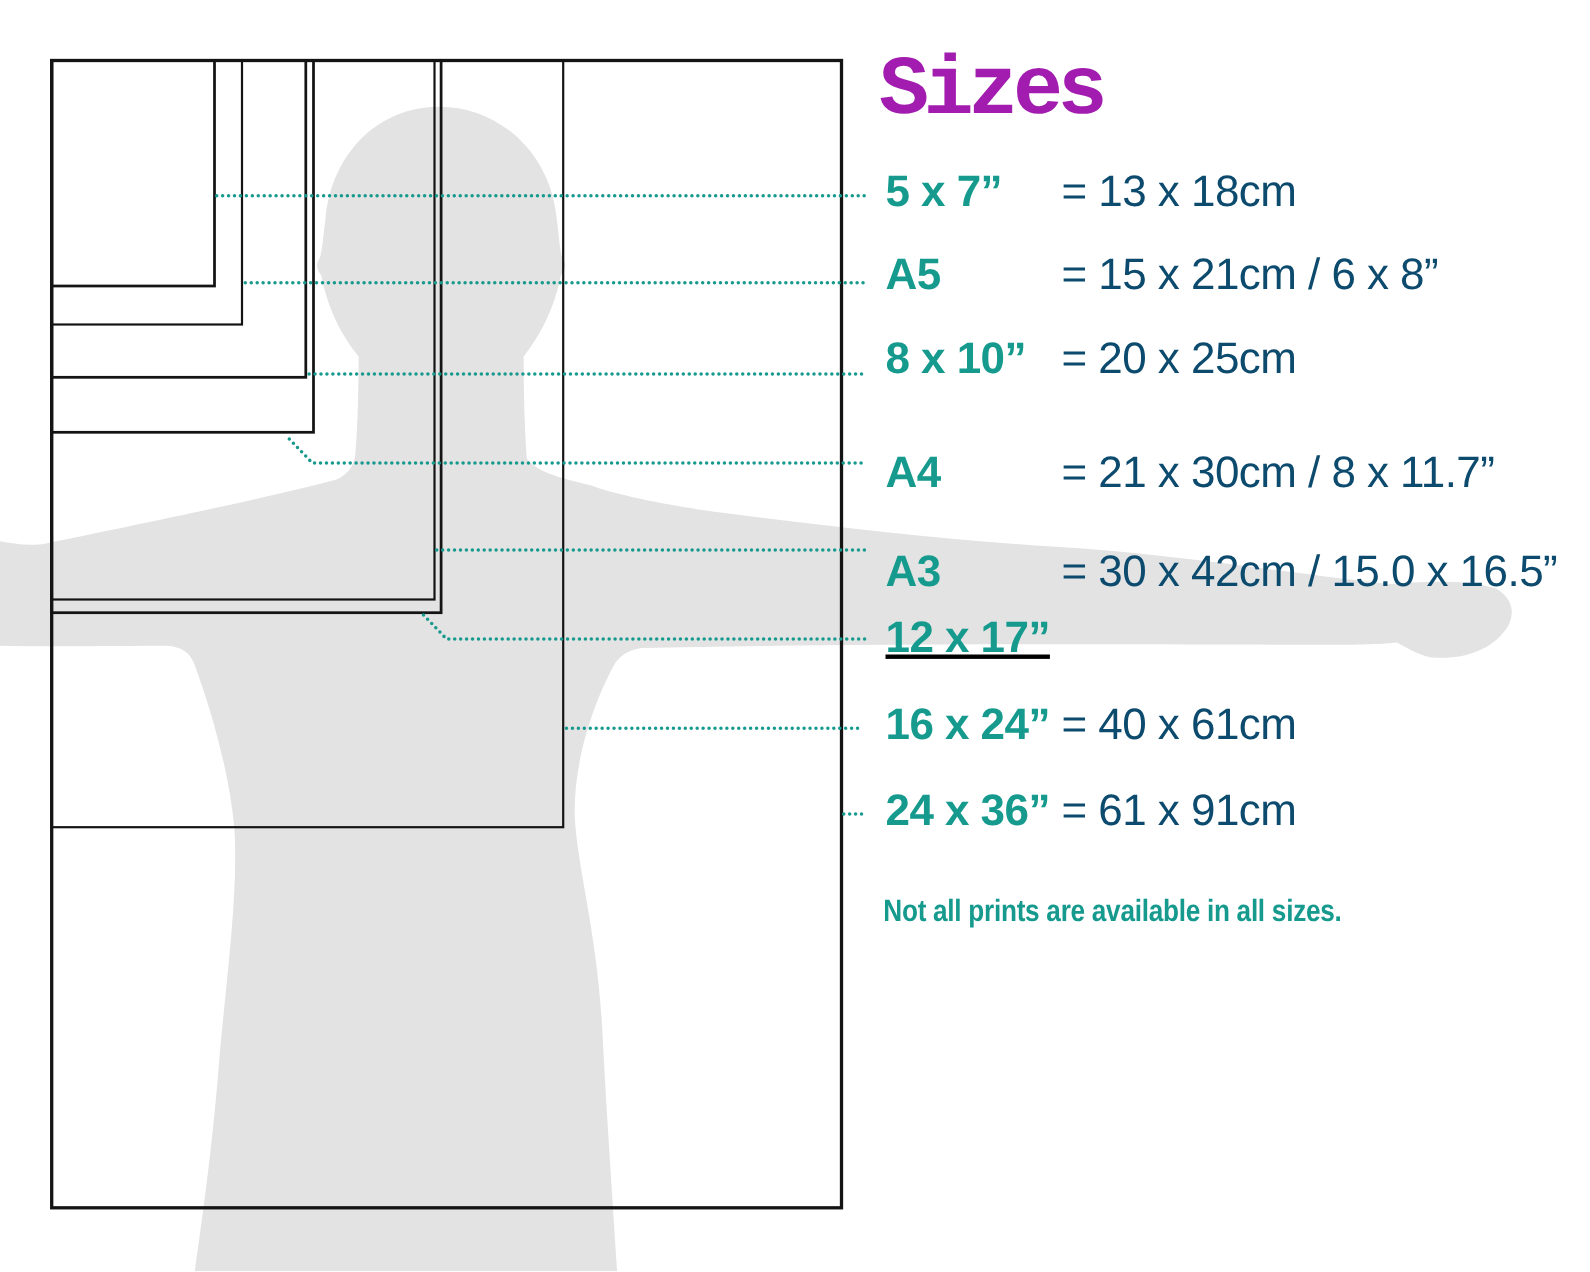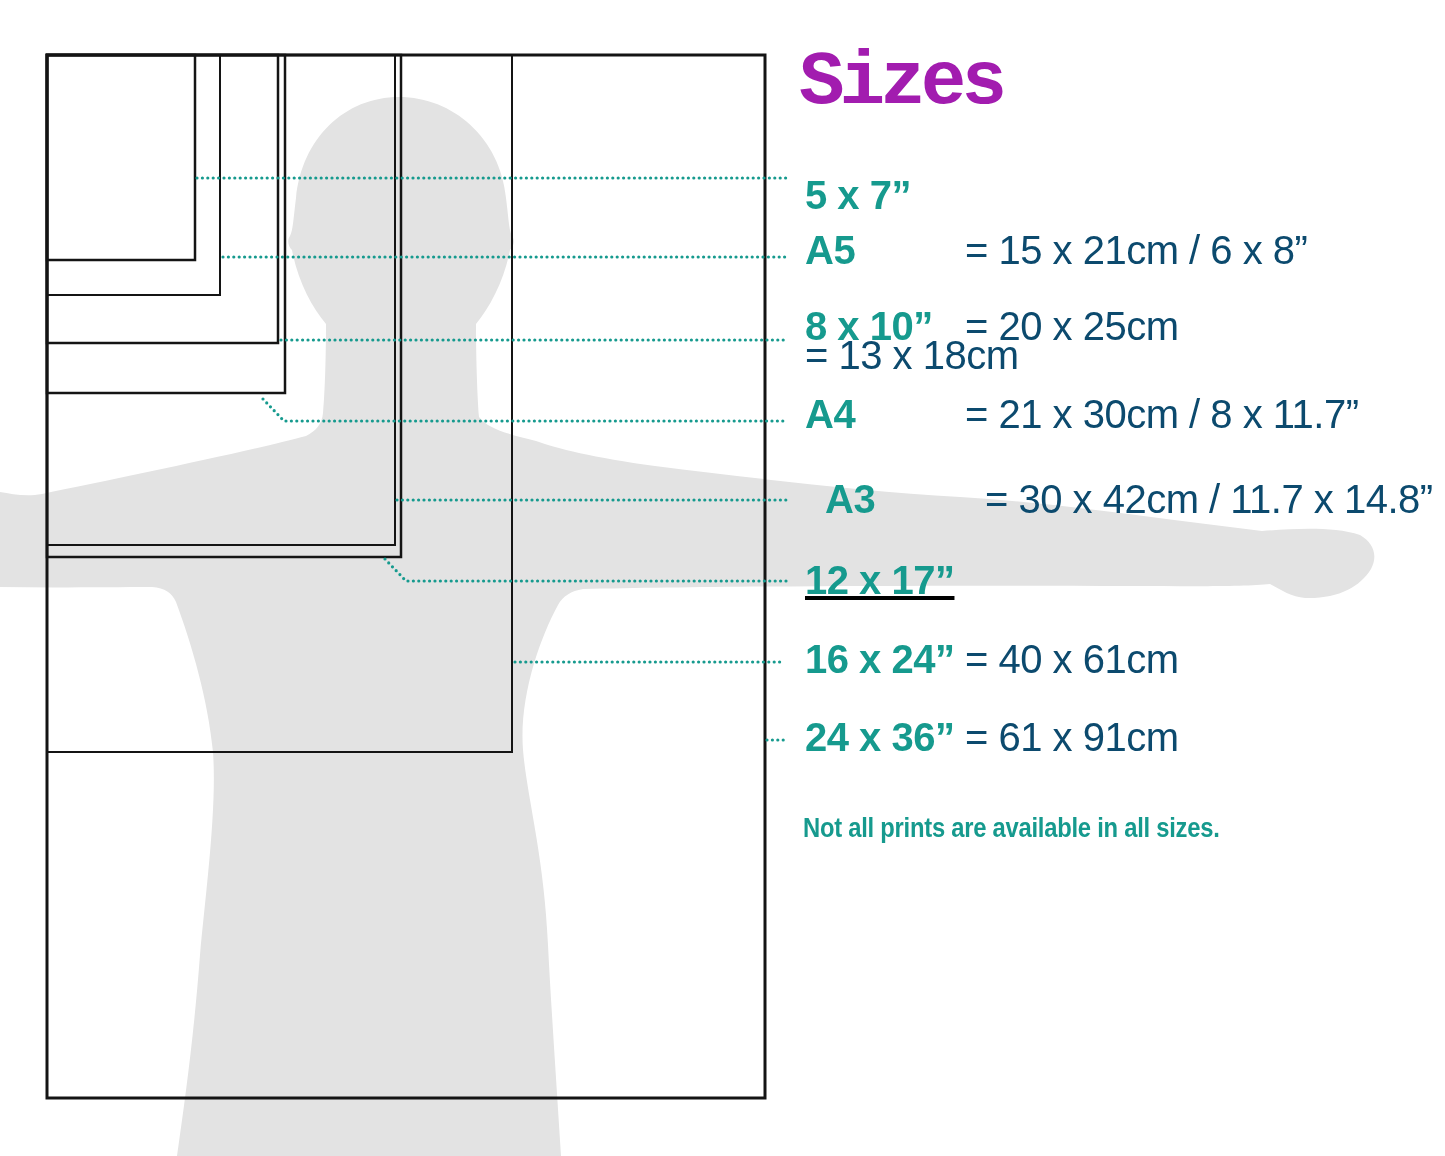--- a/index.html
+++ b/index.html
@@ -7,22 +7,22 @@
        font-family:"Liberation Sans",sans-serif;}
   .canvas{position:absolute;left:0;top:0;width:1445px;height:1156px;background:#ffffff;}
   svg.diagram{position:absolute;left:0;top:0;width:1445px;height:1156px;}
   .page-title{position:absolute;left:799px;top:40px;
        font-family:"Liberation Mono",monospace;font-weight:bold;
        font-size:76px;letter-spacing:-5px;color:#a21caf;}
   .size-row{position:absolute;left:805px;display:flex;align-items:baseline;white-space:nowrap;}
   .size-row .size-label{width:160px;flex:0 0 160px;
        font-size:40px;font-weight:bold;color:#169a8e;letter-spacing:-0.5px;}
   .size-row .size-metric{font-size:40px;font-weight:400;color:#0c4a6e;letter-spacing:-0.5px;}
-  .row-1{top:173px;flex-direction:column;} .row-2{top:228px;} .row-3{top:304px;} .row-4{top:392px;}
-  .row-5{top:477px;margin-left:20px;} .row-6{top:558px;text-decoration:underline;} .row-7{top:637px;align-items:flex-end;} .row-8{top:715px;justify-content:center;}
+  .row-1{top:152px;} .row-2{top:228px;} .row-3{top:304px;} .row-4{top:408px;}
+  .row-5{top:498px;} .row-6{top:558px;text-decoration:underline;} .row-7{top:637px;align-items:flex-end;} .row-8{top:715px;justify-content:center;}
   .note{position:absolute;left:803px;top:812px;
        font-size:28px;font-weight:bold;color:#169a8e;letter-spacing:-0.3px;
        transform:scaleX(0.85);transform-origin:left center;white-space:nowrap;}
   .leader{fill:none;stroke:#169a8e;stroke-width:3.2;
        stroke-dasharray:0 5.4;stroke-linecap:round;}
   .size-rect{fill:none;stroke:#141414;}
 </style>
 </head>
 <body>
 
@@ -104,21 +104,21 @@
   <div class="size-row row-3">
     <span class="size-label">8 x 10”</span>
     <span class="size-metric">= 20 x 25cm</span>
   </div>
   <div class="size-row row-4">
     <span class="size-label">A4</span>
     <span class="size-metric">= 21 x 30cm / 8 x 11.7”</span>
   </div>
   <div class="size-row row-5">
     <span class="size-label">A3</span>
-    <span class="size-metric">= 30 x 42cm / 11.7 x 14.8”</span>
+    <span class="size-metric">= 30 x 42cm / 15.0 x 16.5”</span>
   </div>
   <div class="size-row row-6">
     <span class="size-label">12 x 17”</span>
   </div>
   <div class="size-row row-7">
     <span class="size-label">16 x 24”</span>
     <span class="size-metric">= 40 x 61cm</span>
   </div>
   <div class="size-row row-8">
     <span class="size-label">24 x 36”</span>

